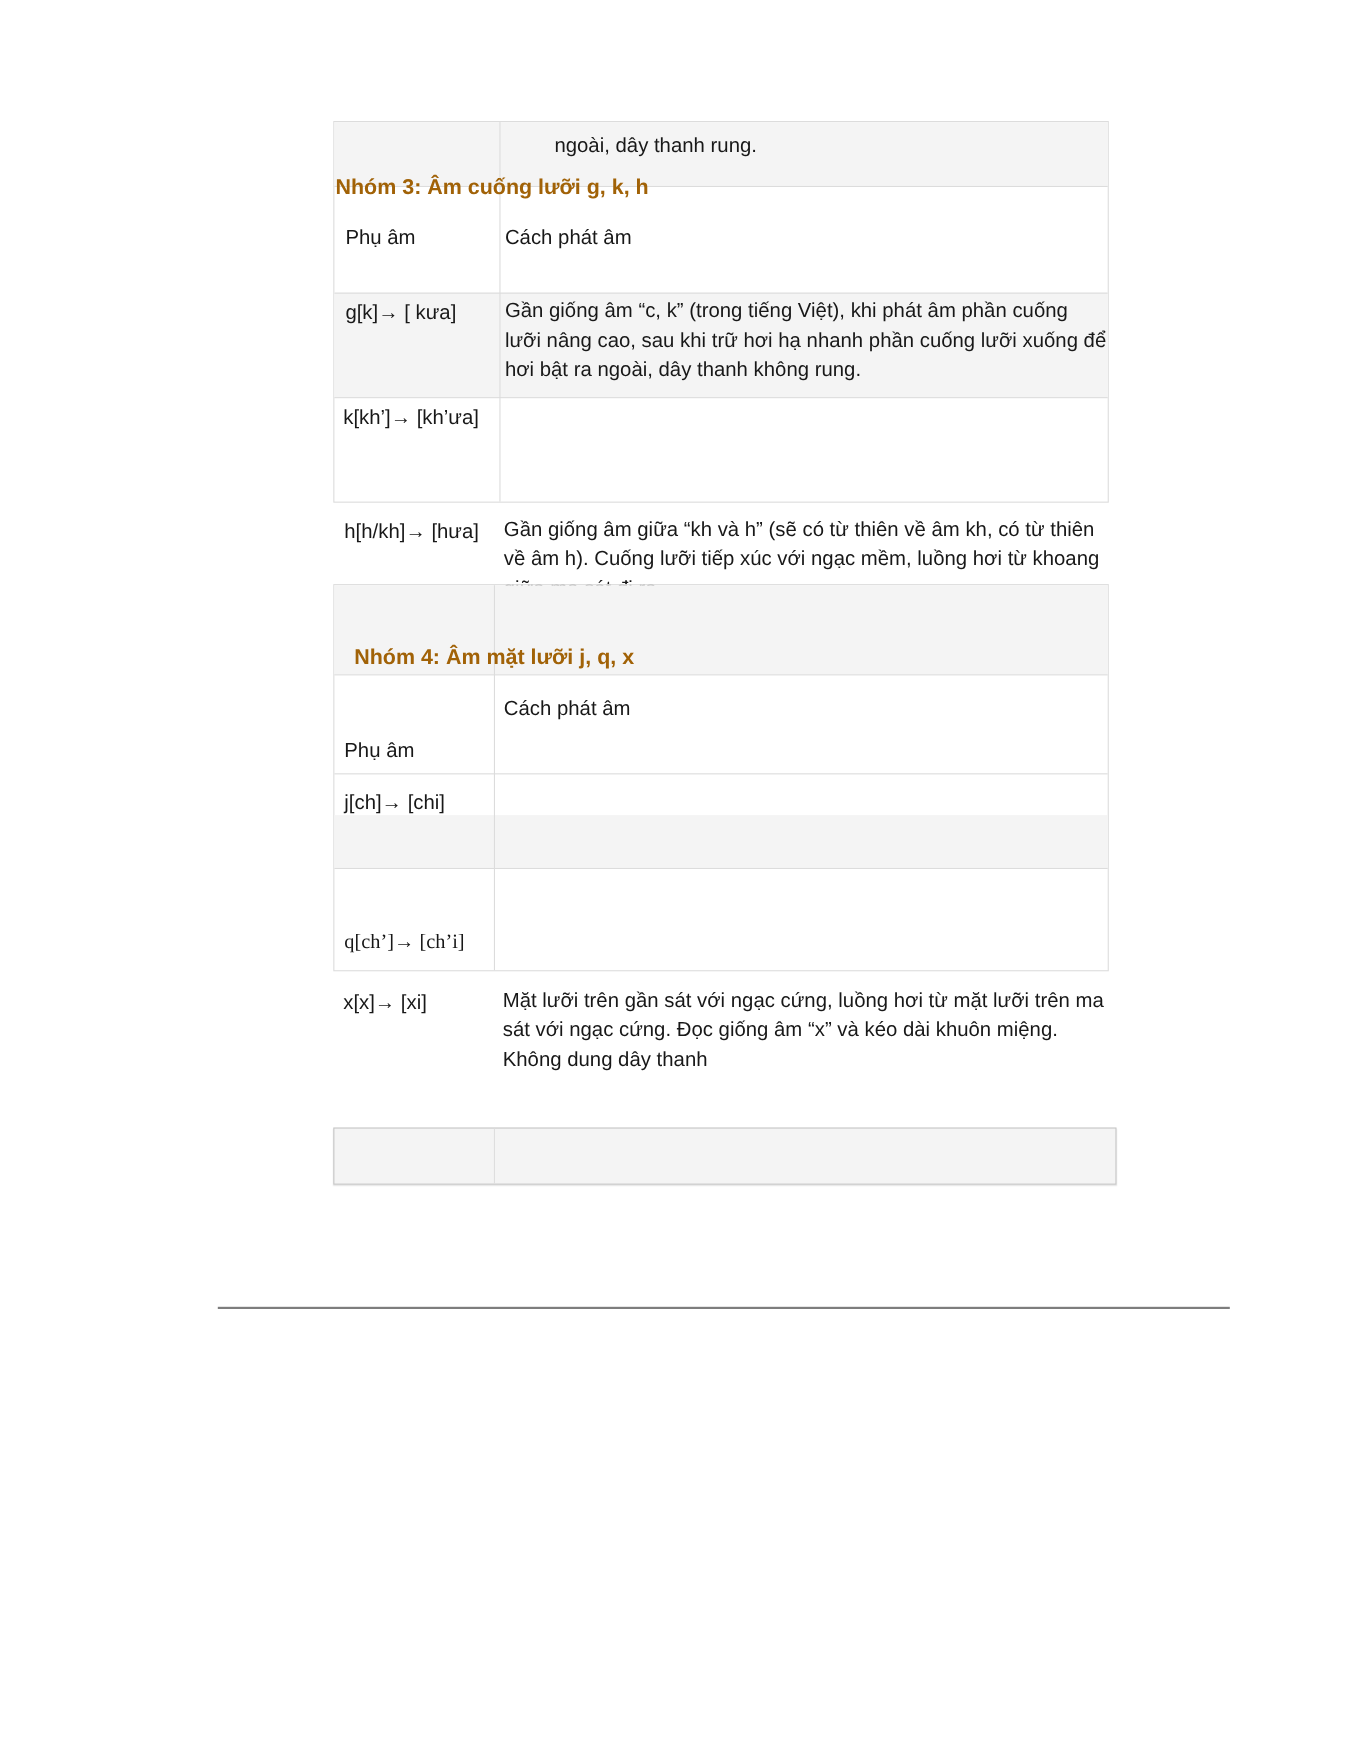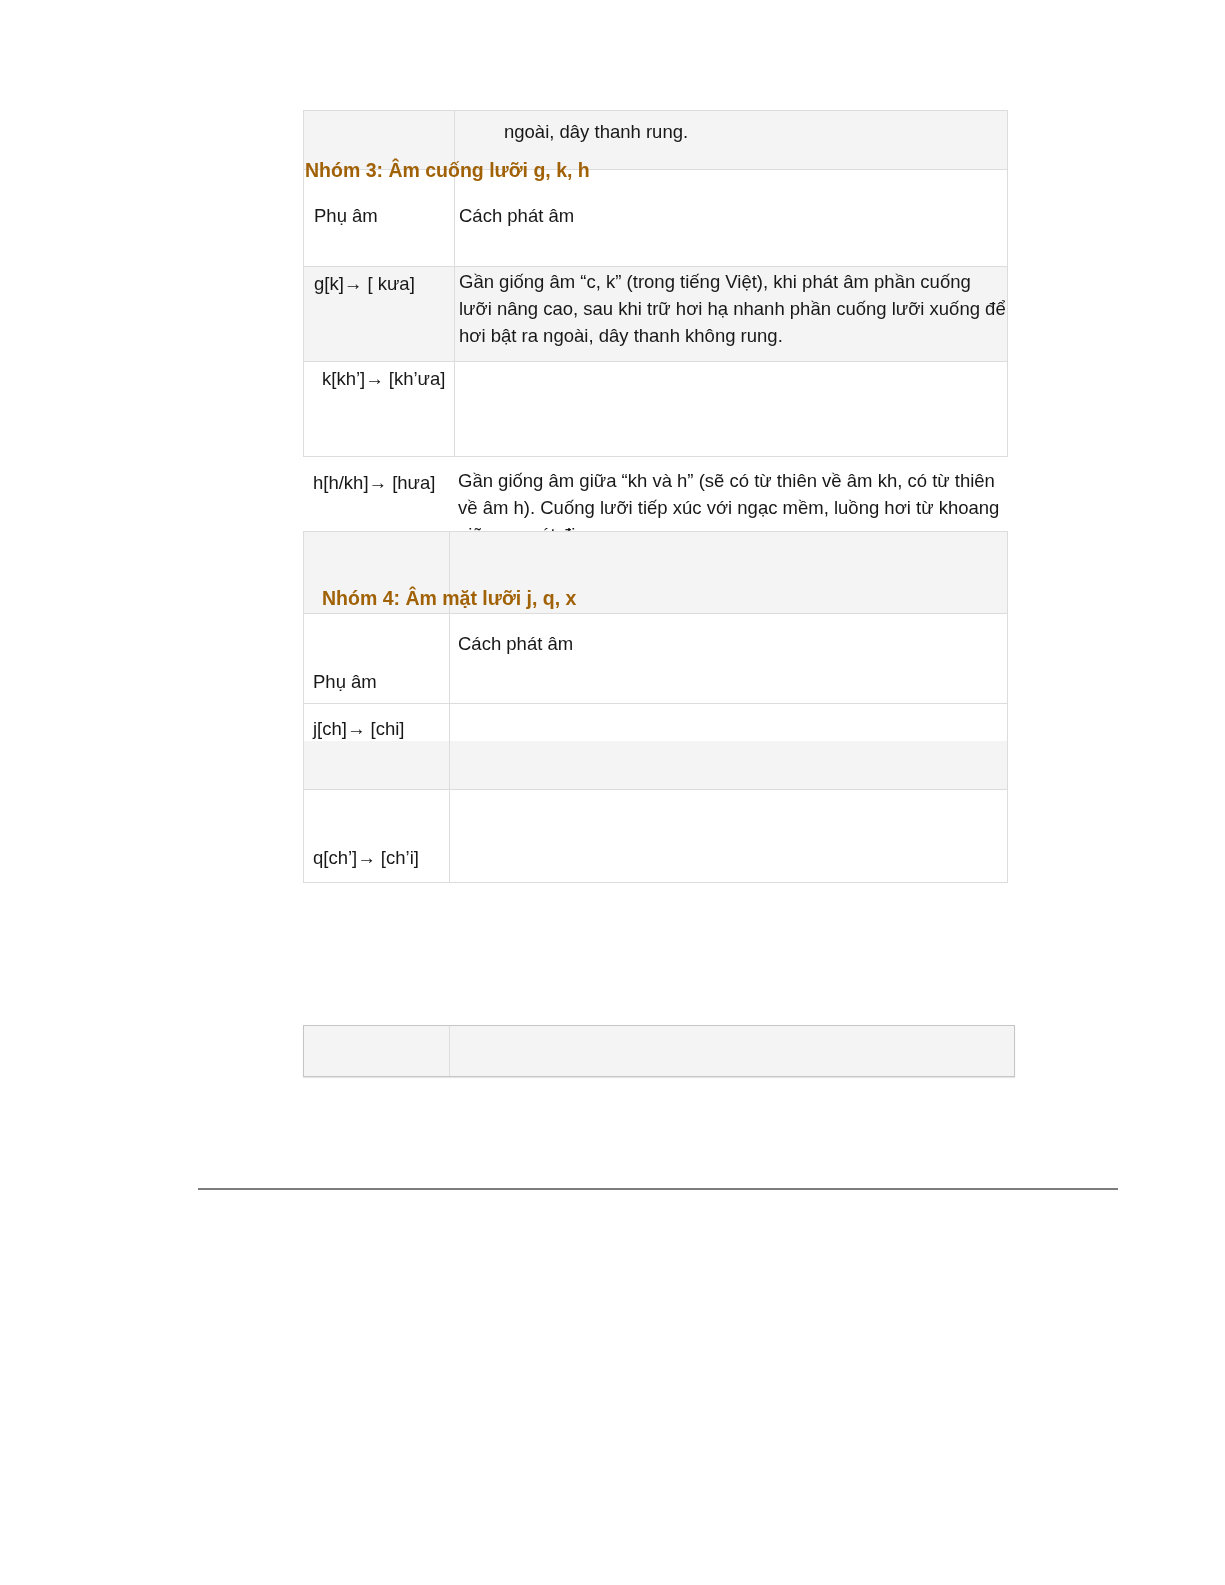--- a/index.html
+++ b/index.html
@@ -47,21 +47,21 @@
     <div class="vline" style="left:150px;"></div>
 
     <div class="txt zt" style="left:200px;top:7px;">ngoài, dây thanh rung.</div>
 
     <div class="txt zt" style="left:10px;top:91px;">Phụ âm</div>
     <div class="txt zt" style="left:155px;top:91px;">Cách phát âm</div>
 
     <div class="txt zt nowrap" style="left:10px;top:159px;">g[k]→ [ kưa]</div>
     <div class="txt zt desc" style="left:155px;top:157px;">Gần giống âm “c, k” (trong tiếng Việt), khi phát âm phần cuống lưỡi nâng cao, sau khi trữ hơi hạ nhanh phần cuống lưỡi xuống để hơi bật ra ngoài, dây thanh không rung.</div>
 
-    <div class="txt zt nowrap" style="left:18px;top:254px;">k[kh’]→ [kh’ưa]</div>
+    <div class="txt zt nowrap" style="left:8px;top:254px;">k[kh’]→ [kh’ưa]</div>
 
     <div class="group-heading" style="left:1px;top:48px;">Nhóm 3: Âm cuống lưỡi g, k, h</div>
   </div>
 
   <div class="abs" style="left:258px;top:466px;width:705px;height:90px;">
     <div class="txt nowrap" style="left:10px;top:3px;">h[h/kh]→ [hưa]</div>
     <div class="txt desc" style="left:155px;top:1px;">Gần giống âm giữa “kh và h” (sẽ có từ thiên về âm kh, có từ thiên về âm h). Cuống lưỡi tiếp xúc với ngạc mềm, luồng hơi từ khoang giữa ma sát đi ra</div>
   </div>
 
   <div class="tbl" style="left:258px;top:531px;width:705px;height:352px;">
@@ -70,25 +70,29 @@
     <div class="hline" style="top:81px;"></div>
     <div class="hline" style="top:171px;"></div>
     <div class="hline" style="top:257px;"></div>
     <div class="vline" style="left:145px;"></div>
 
     <div class="txt zt" style="left:154px;top:98px;">Cách phát âm</div>
     <div class="txt zt" style="left:9px;top:136px;">Phụ âm</div>
 
     <div class="txt zt nowrap" style="left:9px;top:183px;">j[ch]→ [chi]</div>
 
-    <div class="txt zt nowrap" style="left:9px;top:312px;">q[ch’]→ [ch’i]</div>
+    <div class="txt zt nowrap" style="left:9px;top:312px;font-family:Liberation Serif, serif;">q[ch’]→ [ch’i]</div>
 
     <div class="group-heading" style="left:18px;top:55px;text-align:right;">Nhóm 4: Âm mặt lưỡi j, q, x</div>
   </div>
 
+  <div class="abs" style="left:258px;top:894px;width:705px;height:90px;">
+    <div class="txt nowrap" style="left:9px;top:3px;">x[x]→ [xi]</div>
+    <div class="txt desc" style="left:154px;top:1px;">Mặt lưỡi trên gần sát với ngạc cứng, luồng hơi từ mặt lưỡi trên ma sát với ngạc cứng. Đọc giống âm “x” và kéo dài khuôn miệng. Không dung dây thanh</div>
+  </div>
 
   <div class="tbl3" style="left:258px;top:1025px;width:712px;height:52px;">
     <div class="vline3" style="left:145px;"></div>
   </div>
 
   <div class="divider-rule" style="left:153px;top:1188px;width:920px;height:2px;"></div>
 
 </div>
 
 </body></html>

